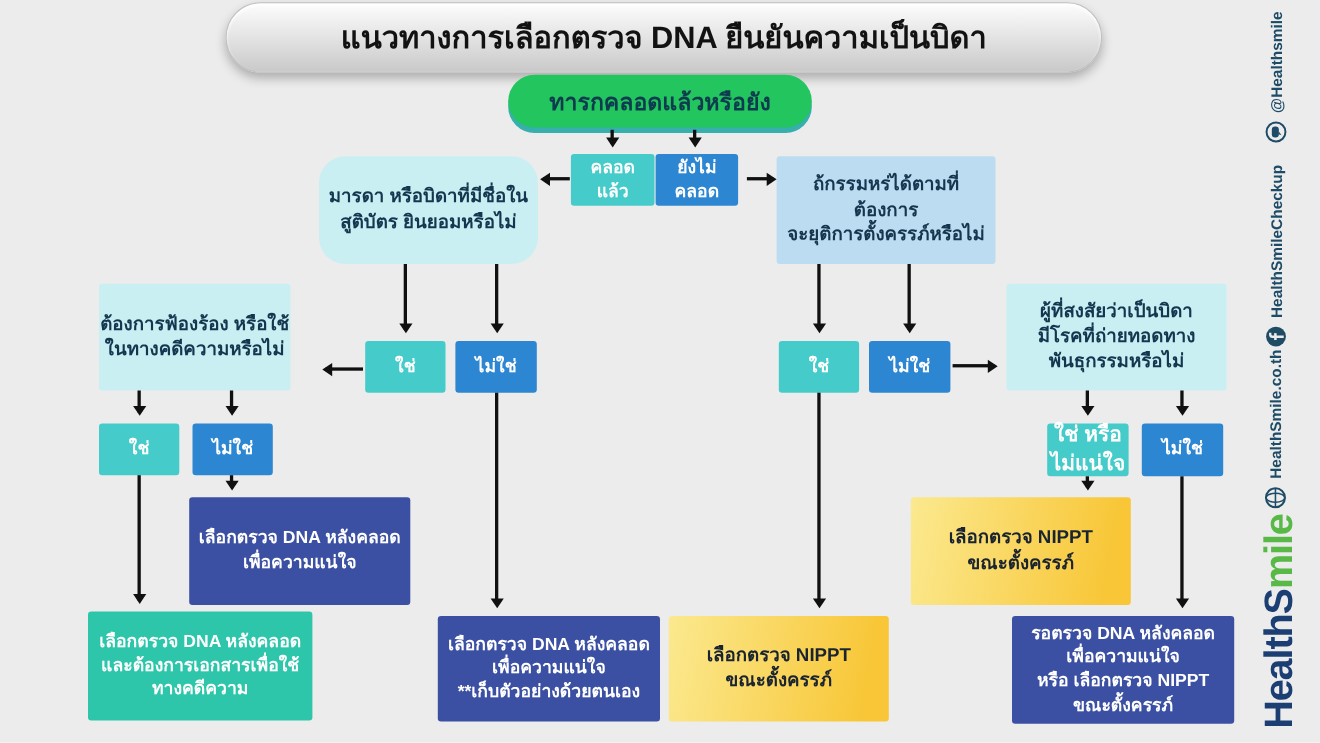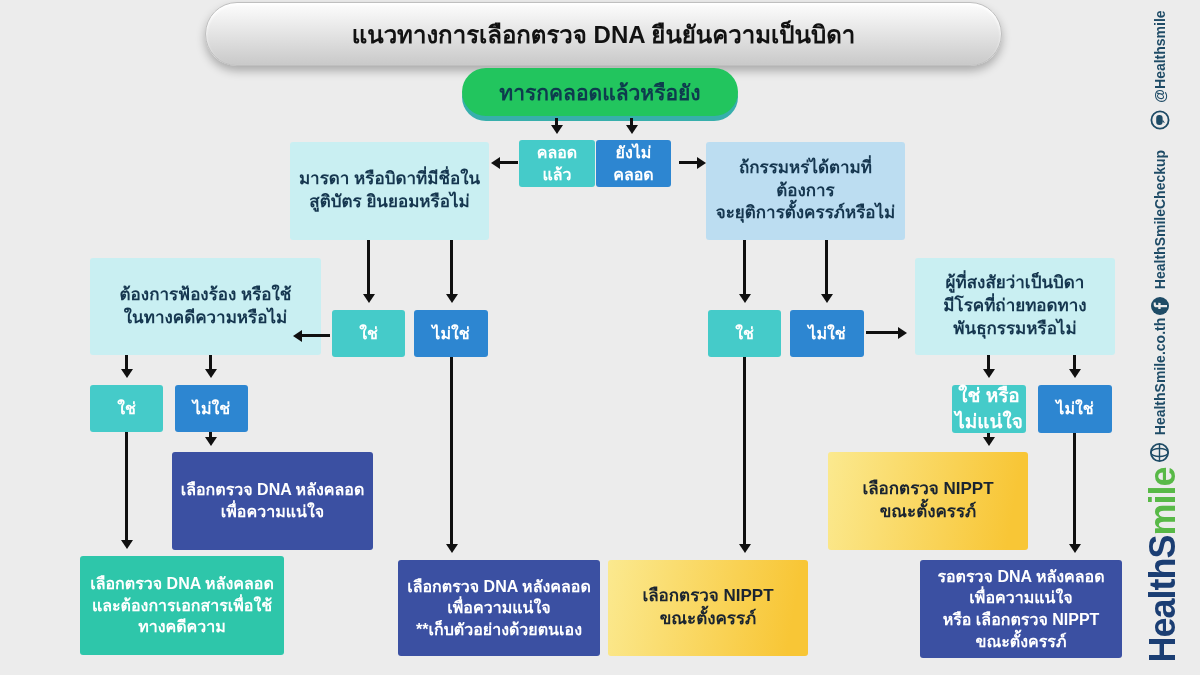--- a/index.html
+++ b/index.html
@@ -7,21 +7,21 @@
   #canvas{position:relative;width:1200px;height:675px;background:#ECECEC;overflow:hidden;}
 
   
   .title-banner{
     position:absolute;left:205px;top:2px;width:795px;height:62px;
     background:linear-gradient(180deg,#fdfdfd 0%,#e6e6e6 45%,#c9c9c9 100%);
     border-radius:34px;border:1px solid #bfbfbf;
     box-shadow:0 5px 10px rgba(0,0,0,.28), inset 0 2px 3px #ffffff;
     display:flex;align-items:center;justify-content:center;
   }
-  .title-banner span{font-size:24px;font-weight:bold;color:#121212;}
+  .title-banner span{font-size:28px;font-weight:bold;color:#121212;}
 
   
   .oval{
     position:absolute;left:462px;top:68px;width:276px;height:48px;
     background:#22c55e;border-radius:26px;
     box-shadow:0 5px 0 #37AFAC;
     display:flex;align-items:center;justify-content:center;
     font-size:21px;font-weight:bold;color:#0E3B4E;
   }
 
@@ -67,26 +67,26 @@
   <div class="title-banner">
     <span>แนวทางการเลือกตรวจ DNA ยืนยันความเป็นบิดา</span>
   </div>
 
   <div class="oval">ทารกคลอดแล้วหรือยัง</div>
 
   <div class="node teal" style="left:519px;top:140px;width:76px;height:47px;">คลอด
 แล้ว</div>
   <div class="node blue" style="left:596px;top:140px;width:75px;height:47px;">ยังไม่
 คลอด</div>
-  <div class="node cyanlight" style="left:290px;top:142px;width:199px;height:98px;">มารดา หรือบิดาที่มีชื่อใน
+  <div class="node cyanlight" style="left:290px;top:142px;width:199px;height:98px;border-radius:24px;">มารดา หรือบิดาที่มีชื่อใน
 สูติบัตร ยินยอมหรือไม่</div>
   <div class="node bluelight" style="left:706px;top:142px;width:199px;height:98px;">ถ้กรรมหร่ได้ตามที่
 ต้องการ
 จะยุติการตั้งครรภ์หรือไม่</div>
-  <div class="node cyanlight" style="left:90px;top:258px;width:231px;height:97px;">ต้องการฟ้องร้อง หรือใช้
+  <div class="node cyanlight" style="left:90px;top:258px;width:174px;height:97px;">ต้องการฟ้องร้อง หรือใช้
 ในทางคดีความหรือไม่</div>
   <div class="node teal" style="left:332px;top:310px;width:73px;height:47px;">ใช่</div>
   <div class="node blue" style="left:414px;top:310px;width:74px;height:47px;">ไม่ใช่</div>
   <div class="node teal" style="left:708px;top:310px;width:73px;height:47px;">ใช่</div>
   <div class="node blue" style="left:790px;top:310px;width:74px;height:47px;">ไม่ใช่</div>
   <div class="node cyanlight" style="left:915px;top:258px;width:200px;height:97px;">ผู้ที่สงสัยว่าเป็นบิดา
 มีโรคที่ถ่ายทอดทาง
 พันธุกรรมหรือไม่</div>
   <div class="node teal" style="left:90px;top:385px;width:73px;height:47px;">ใช่</div>
   <div class="node blue" style="left:175px;top:385px;width:73px;height:47px;">ไม่ใช่</div>

